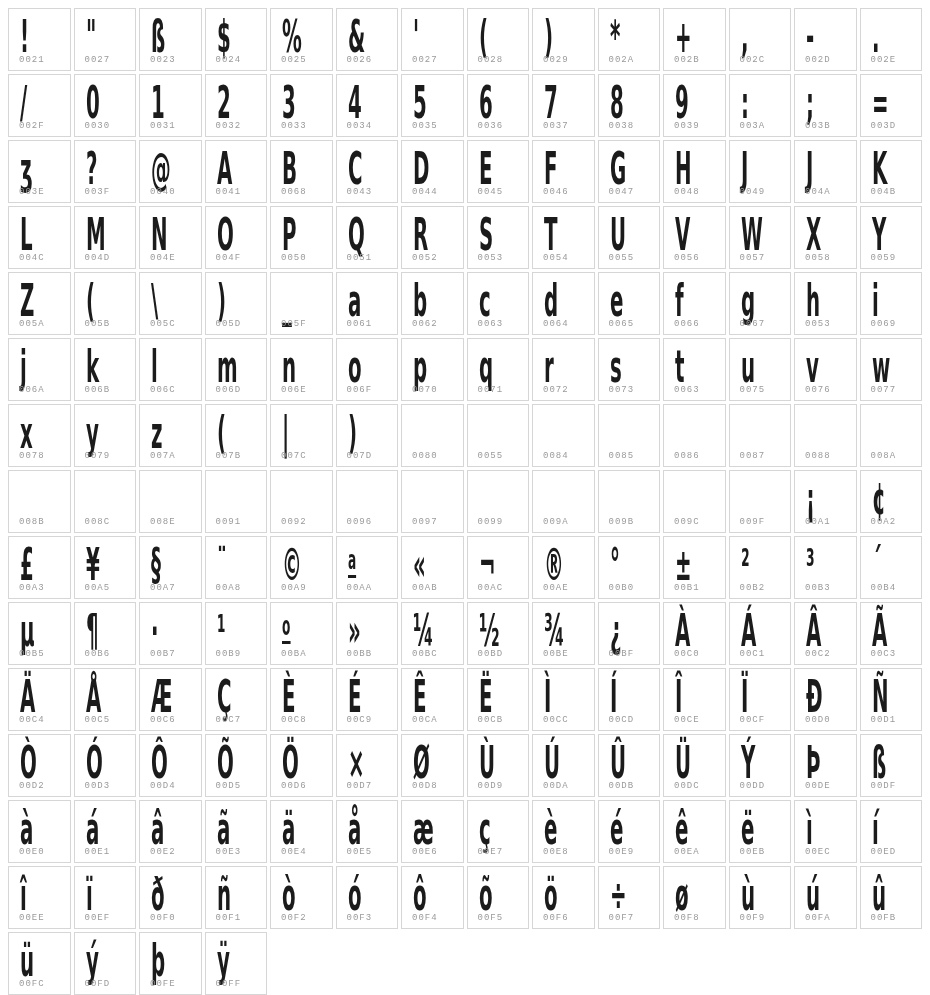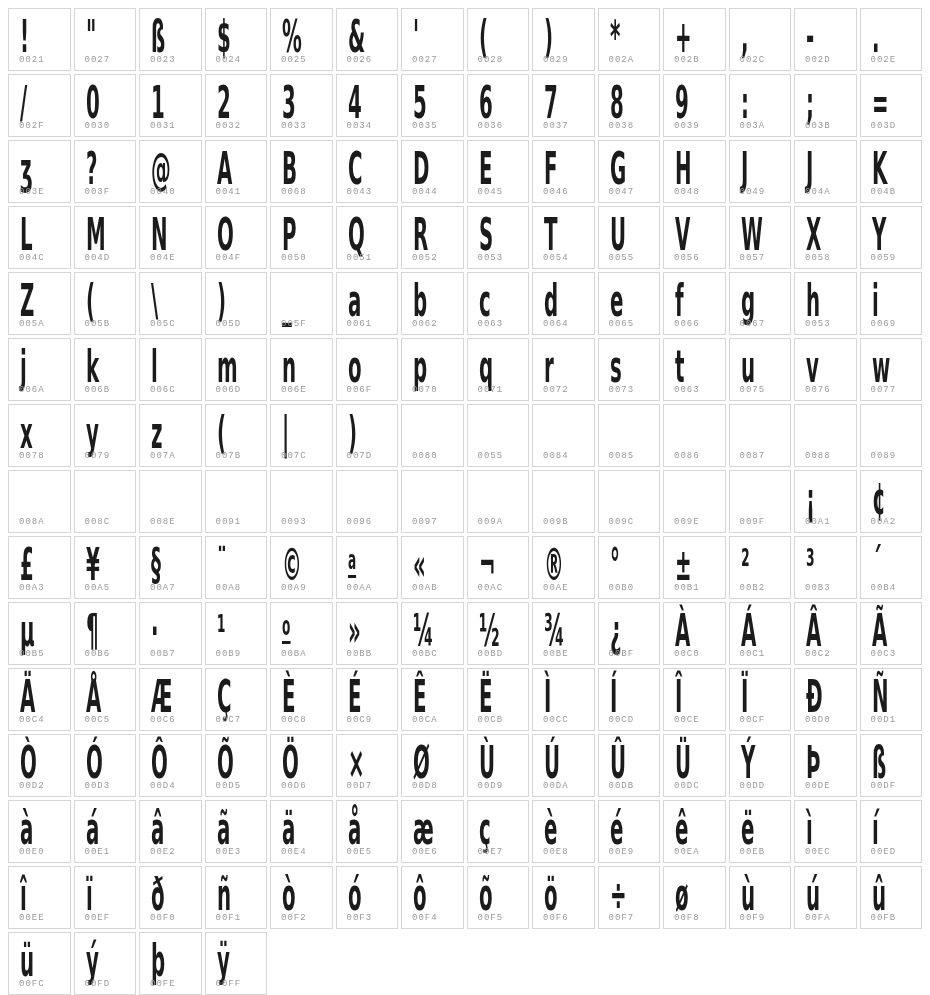--- a/index.html
+++ b/index.html
@@ -442,65 +442,65 @@
     <div class="cell">
       <span class="glyph"></span>
       <span class="code">0087</span>
     </div>
     <div class="cell">
       <span class="glyph"></span>
       <span class="code">0088</span>
     </div>
     <div class="cell">
       <span class="glyph"></span>
-      <span class="code">0089</span>
-    </div>
-    <div class="cell">
-      <span class="glyph"></span>
       <span class="code">008A</span>
     </div>
     <div class="cell">
       <span class="glyph"></span>
+      <span class="code">008B</span>
+    </div>
+    <div class="cell">
+      <span class="glyph"></span>
       <span class="code">008C</span>
     </div>
     <div class="cell">
       <span class="glyph"></span>
       <span class="code">008E</span>
     </div>
     <div class="cell">
       <span class="glyph"></span>
       <span class="code">0091</span>
     </div>
     <div class="cell">
       <span class="glyph"></span>
-      <span class="code">0093</span>
+      <span class="code">0092</span>
     </div>
     <div class="cell">
       <span class="glyph"></span>
       <span class="code">0096</span>
     </div>
     <div class="cell">
       <span class="glyph"></span>
       <span class="code">0097</span>
     </div>
     <div class="cell">
       <span class="glyph"></span>
+      <span class="code">0099</span>
+    </div>
+    <div class="cell">
+      <span class="glyph"></span>
       <span class="code">009A</span>
     </div>
     <div class="cell">
       <span class="glyph"></span>
       <span class="code">009B</span>
     </div>
     <div class="cell">
       <span class="glyph"></span>
       <span class="code">009C</span>
-    </div>
-    <div class="cell">
-      <span class="glyph"></span>
-      <span class="code">009E</span>
     </div>
     <div class="cell">
       <span class="glyph"></span>
       <span class="code">009F</span>
     </div>
     <div class="cell">
       <span class="glyph">¡</span>
       <span class="code">00A1</span>
     </div>
     <div class="cell">

